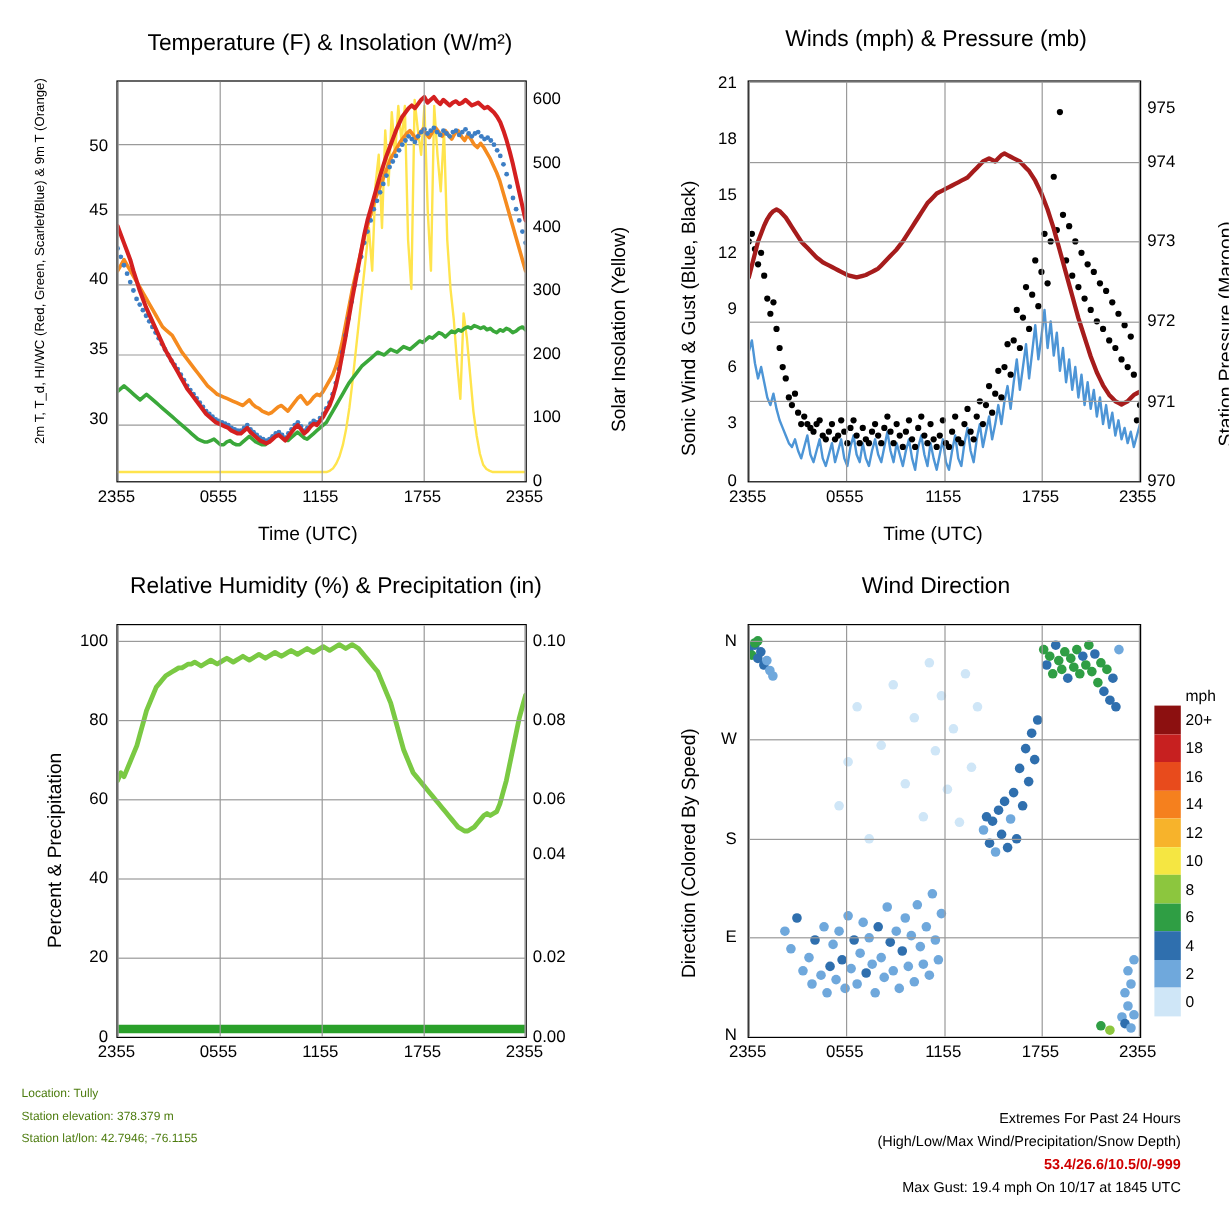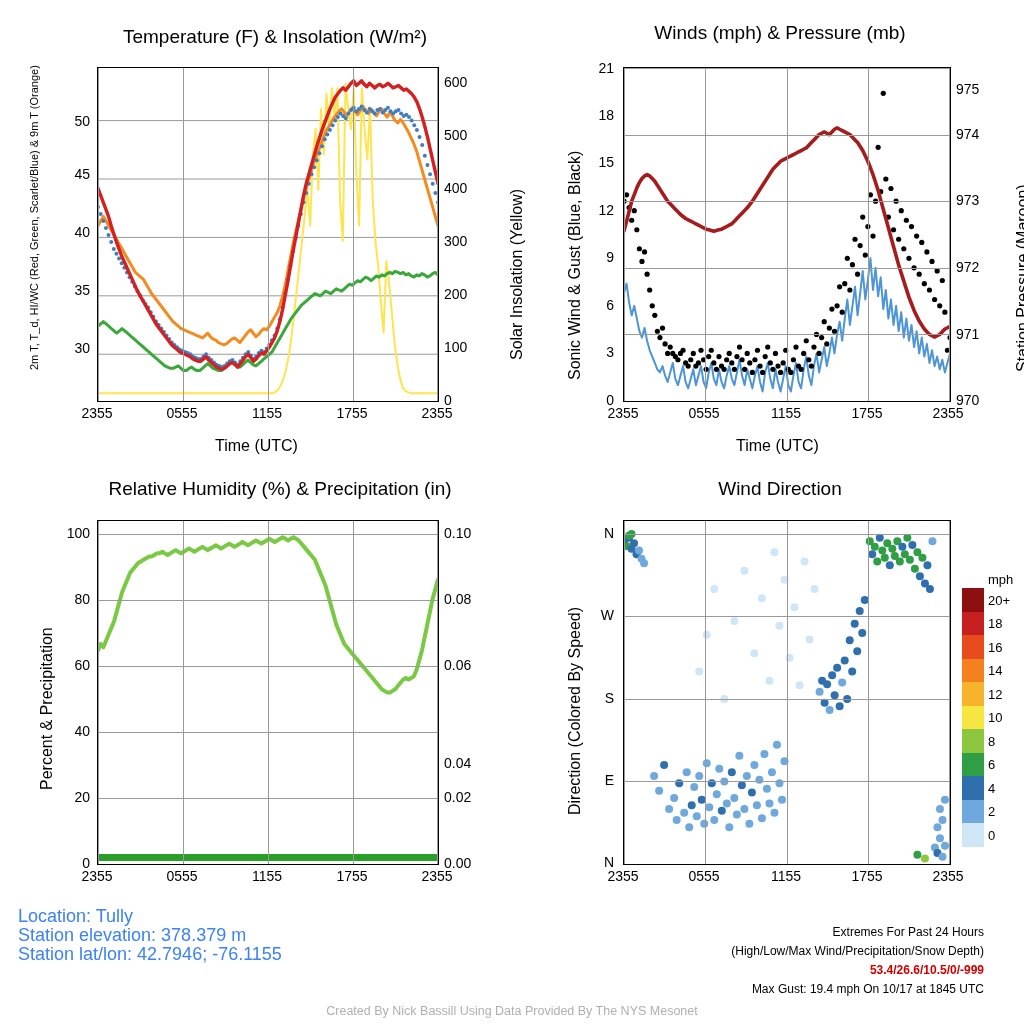--- a/index.html
+++ b/index.html
@@ -15,21 +15,21 @@
 
   .tick-lab{position:absolute;font-size:14px;color:#000;white-space:nowrap;}
   .tick-x{transform:translateX(-50%);}
   .tick-yl{transform:translateY(-50%);text-align:right;}
   .tick-yr{transform:translateY(-50%);text-align:left;}
 
   .axis-title{position:absolute;font-size:16px;white-space:nowrap;}
   .axis-title.vert{transform-origin:0 0;}
   .axis-small{font-size:11px;}
 
-  .footer{position:absolute;font-size:18px;color:#3b82f6;white-space:nowrap;}
+  .footer{position:absolute;font-size:10px;color:#4d7c0f;white-space:nowrap;}
   .footer-right{position:absolute;font-size:12px;color:#000;white-space:nowrap;text-align:right;}
   .red-bold{color:#d00000;font-weight:bold;}
   .credit{position:absolute;width:1024px;text-align:center;font-size:12.5px;color:#b0b0b0;}
 
   .legend-title{position:absolute;font-size:13px;}
   .legend-lab{position:absolute;font-size:13px;transform:translateY(-50%);}
   .legend-box{position:absolute;}
 
   svg{display:block;}
 </style>
@@ -410,21 +410,21 @@
     <div class="tick-lab tick-x" style="left:352px;top:868px;">1755</div>
     <div class="tick-lab tick-x" style="left:437px;top:868px;">2355</div>
     <div class="tick-lab tick-yl" style="left:50px;top:863px;width:40px;">0</div>
     <div class="tick-lab tick-yl" style="left:50px;top:797px;width:40px;">20</div>
     <div class="tick-lab tick-yl" style="left:50px;top:731px;width:40px;">40</div>
     <div class="tick-lab tick-yl" style="left:50px;top:665px;width:40px;">60</div>
     <div class="tick-lab tick-yl" style="left:50px;top:599px;width:40px;">80</div>
     <div class="tick-lab tick-yl" style="left:50px;top:533px;width:40px;">100</div>
     <div class="tick-lab tick-yr" style="left:444px;top:863px;">0.00</div>
     <div class="tick-lab tick-yr" style="left:444px;top:797px;">0.02</div>
-    <div class="tick-lab tick-yr" style="left:444px;top:763px;">0.04</div>
+    <div class="tick-lab tick-yr" style="left:444px;top:711px;">0.04</div>
     <div class="tick-lab tick-yr" style="left:444px;top:665px;">0.06</div>
     <div class="tick-lab tick-yr" style="left:444px;top:599px;">0.08</div>
     <div class="tick-lab tick-yr" style="left:444px;top:533px;">0.10</div>
     <div class="axis-title vert" style="left:38px;top:790px;transform:rotate(-90deg);">Percent &amp; Precipitation</div>
   </div>
 
   <div class="panel">
     <div class="panel-title" style="left:640px;top:478px;width:280px;">Wind Direction</div>
     <div class="plot" id="plot4" style="left:623px;top:520px;width:326px;height:343px;">
       <div class="gridline v" style="left:0px;"></div>
@@ -613,14 +613,13 @@
 
   <div class="footer" style="left:18px;top:906px;">Location: Tully</div>
   <div class="footer" style="left:18px;top:925px;">Station elevation: 378.379 m</div>
   <div class="footer" style="left:18px;top:944px;">Station lat/lon: 42.7946; -76.1155</div>
 
   <div class="footer-right" style="right:16px;top:925px;">Extremes For Past 24 Hours</div>
   <div class="footer-right" style="right:16px;top:944px;">(High/Low/Max Wind/Precipitation/Snow Depth)</div>
   <div class="footer-right red-bold" style="right:16px;top:963px;">53.4/26.6/10.5/0/-999</div>
   <div class="footer-right" style="right:16px;top:982px;">Max Gust: 19.4 mph On 10/17 at 1845 UTC</div>
 
-  <div class="credit" style="left:0;top:1004px;">Created By Nick Bassill Using Data Provided By The NYS Mesonet</div>
 </div>
 
 </body></html>

